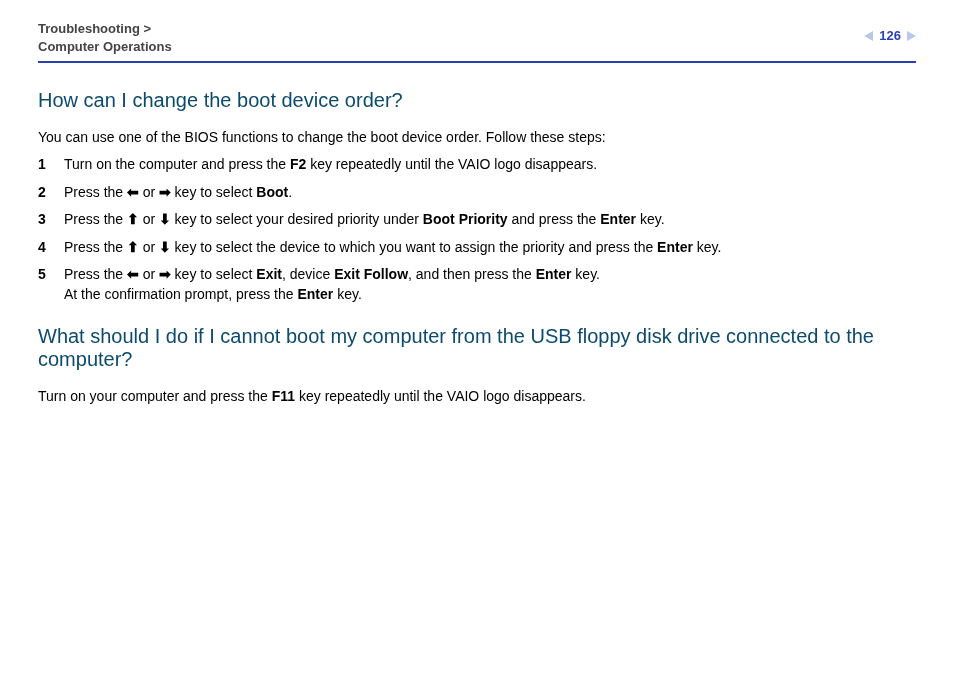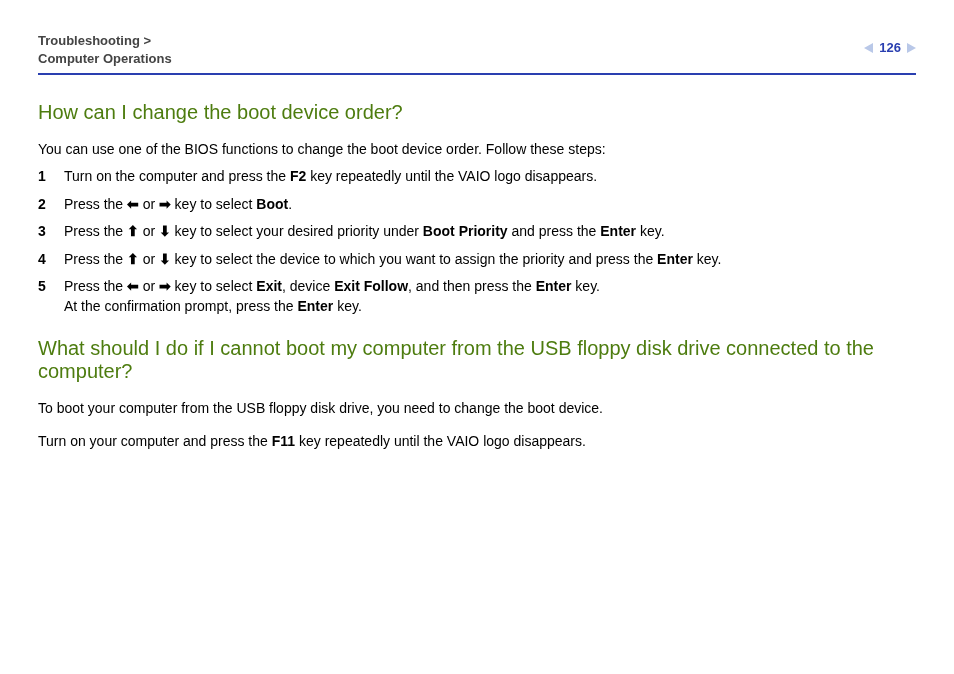--- a/index.html
+++ b/index.html
@@ -15,21 +15,20 @@
     box-sizing: border-box;
     padding: 20px 38px 20px 38px;
   }
   .header {
     display: flex;
     justify-content: space-between;
     align-items: flex-start;
     border-bottom: 2px solid #2a3fb0;
     padding-bottom: 6px;
     margin-bottom: 26px;
-    margin-top: 12px;
   }
   .breadcrumb {
     font-size: 13px;
     font-weight: bold;
     color: #444;
     line-height: 1.35;
   }
   .page-number-wrap {
     display: flex;
     align-items: center;
@@ -45,21 +44,21 @@
   .tri-left  { border-right: 9px solid #b9c8e8; }
   .tri-right { border-left:  9px solid #b9c8e8; }
   .page-number {
     font-size: 13px;
     font-weight: bold;
     color: #2a3fb0;
     padding: 0 2px;
   }
   .q {
     font-size: 20px;
-    color: #4d7c0f;
+    color: #0c4a6e;
     margin: 12px 0 10px 0;
     font-weight: normal;
   }
   .body-text {
     font-size: 14px;
     margin: 17px 0 10px 0;
   }
   ol.steps {
     list-style: none;
     padding: 0;
@@ -134,18 +133,17 @@
     <li>
       <span class="num">5</span>
       <span class="txt">
         <span>Press the </span><span class="arrow">⬅</span><span> or </span><span class="arrow">➡</span><span> key to select </span><b>Exit</b><span>, device </span><b>Exit Follow</b><span>, and then press the </span><b>Enter</b><span> key.</span><br>
         <span>At the confirmation prompt, press the </span><b>Enter</b><span> key.</span>
       </span>
     </li>
   </ol>
 
   <h2 class="q">What should I do if I cannot boot my computer from the USB floppy disk drive connected to the computer?</h2>
-  <p class="body-text">To boot your computer from the USB floppy disk drive, you need to change the boot device.</p>
   <p class="body-text">
     <span>Turn on your computer and press the </span><b>F11</b><span> key repeatedly until the VAIO logo disappears.</span>
   </p>
 
 </div>
 
 </body></html>

